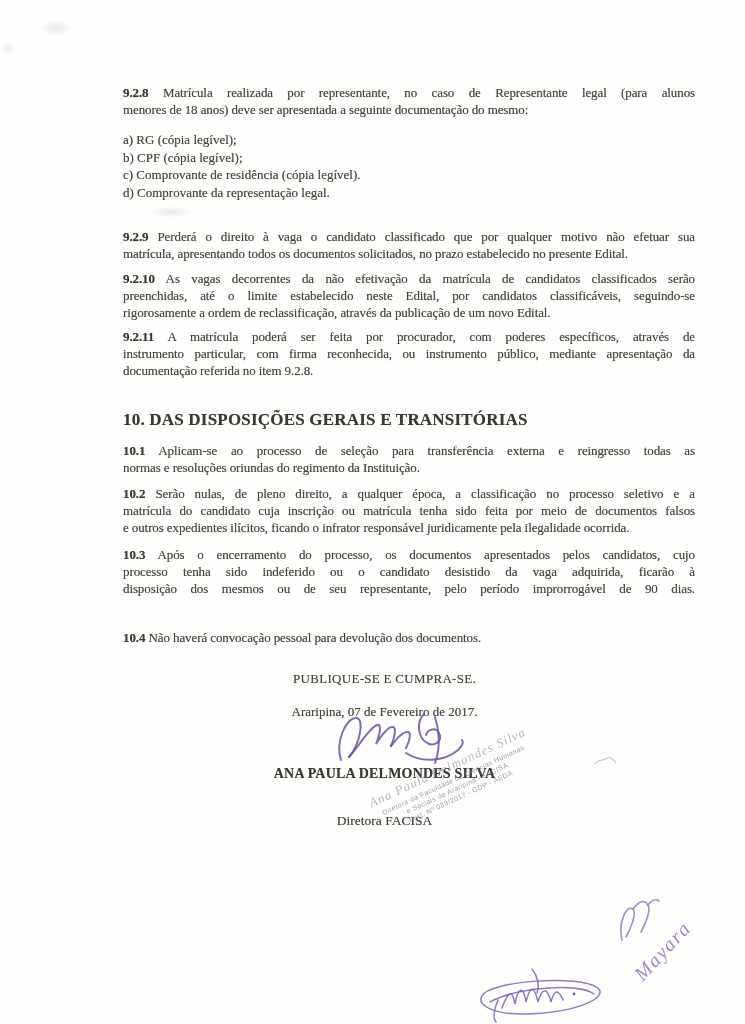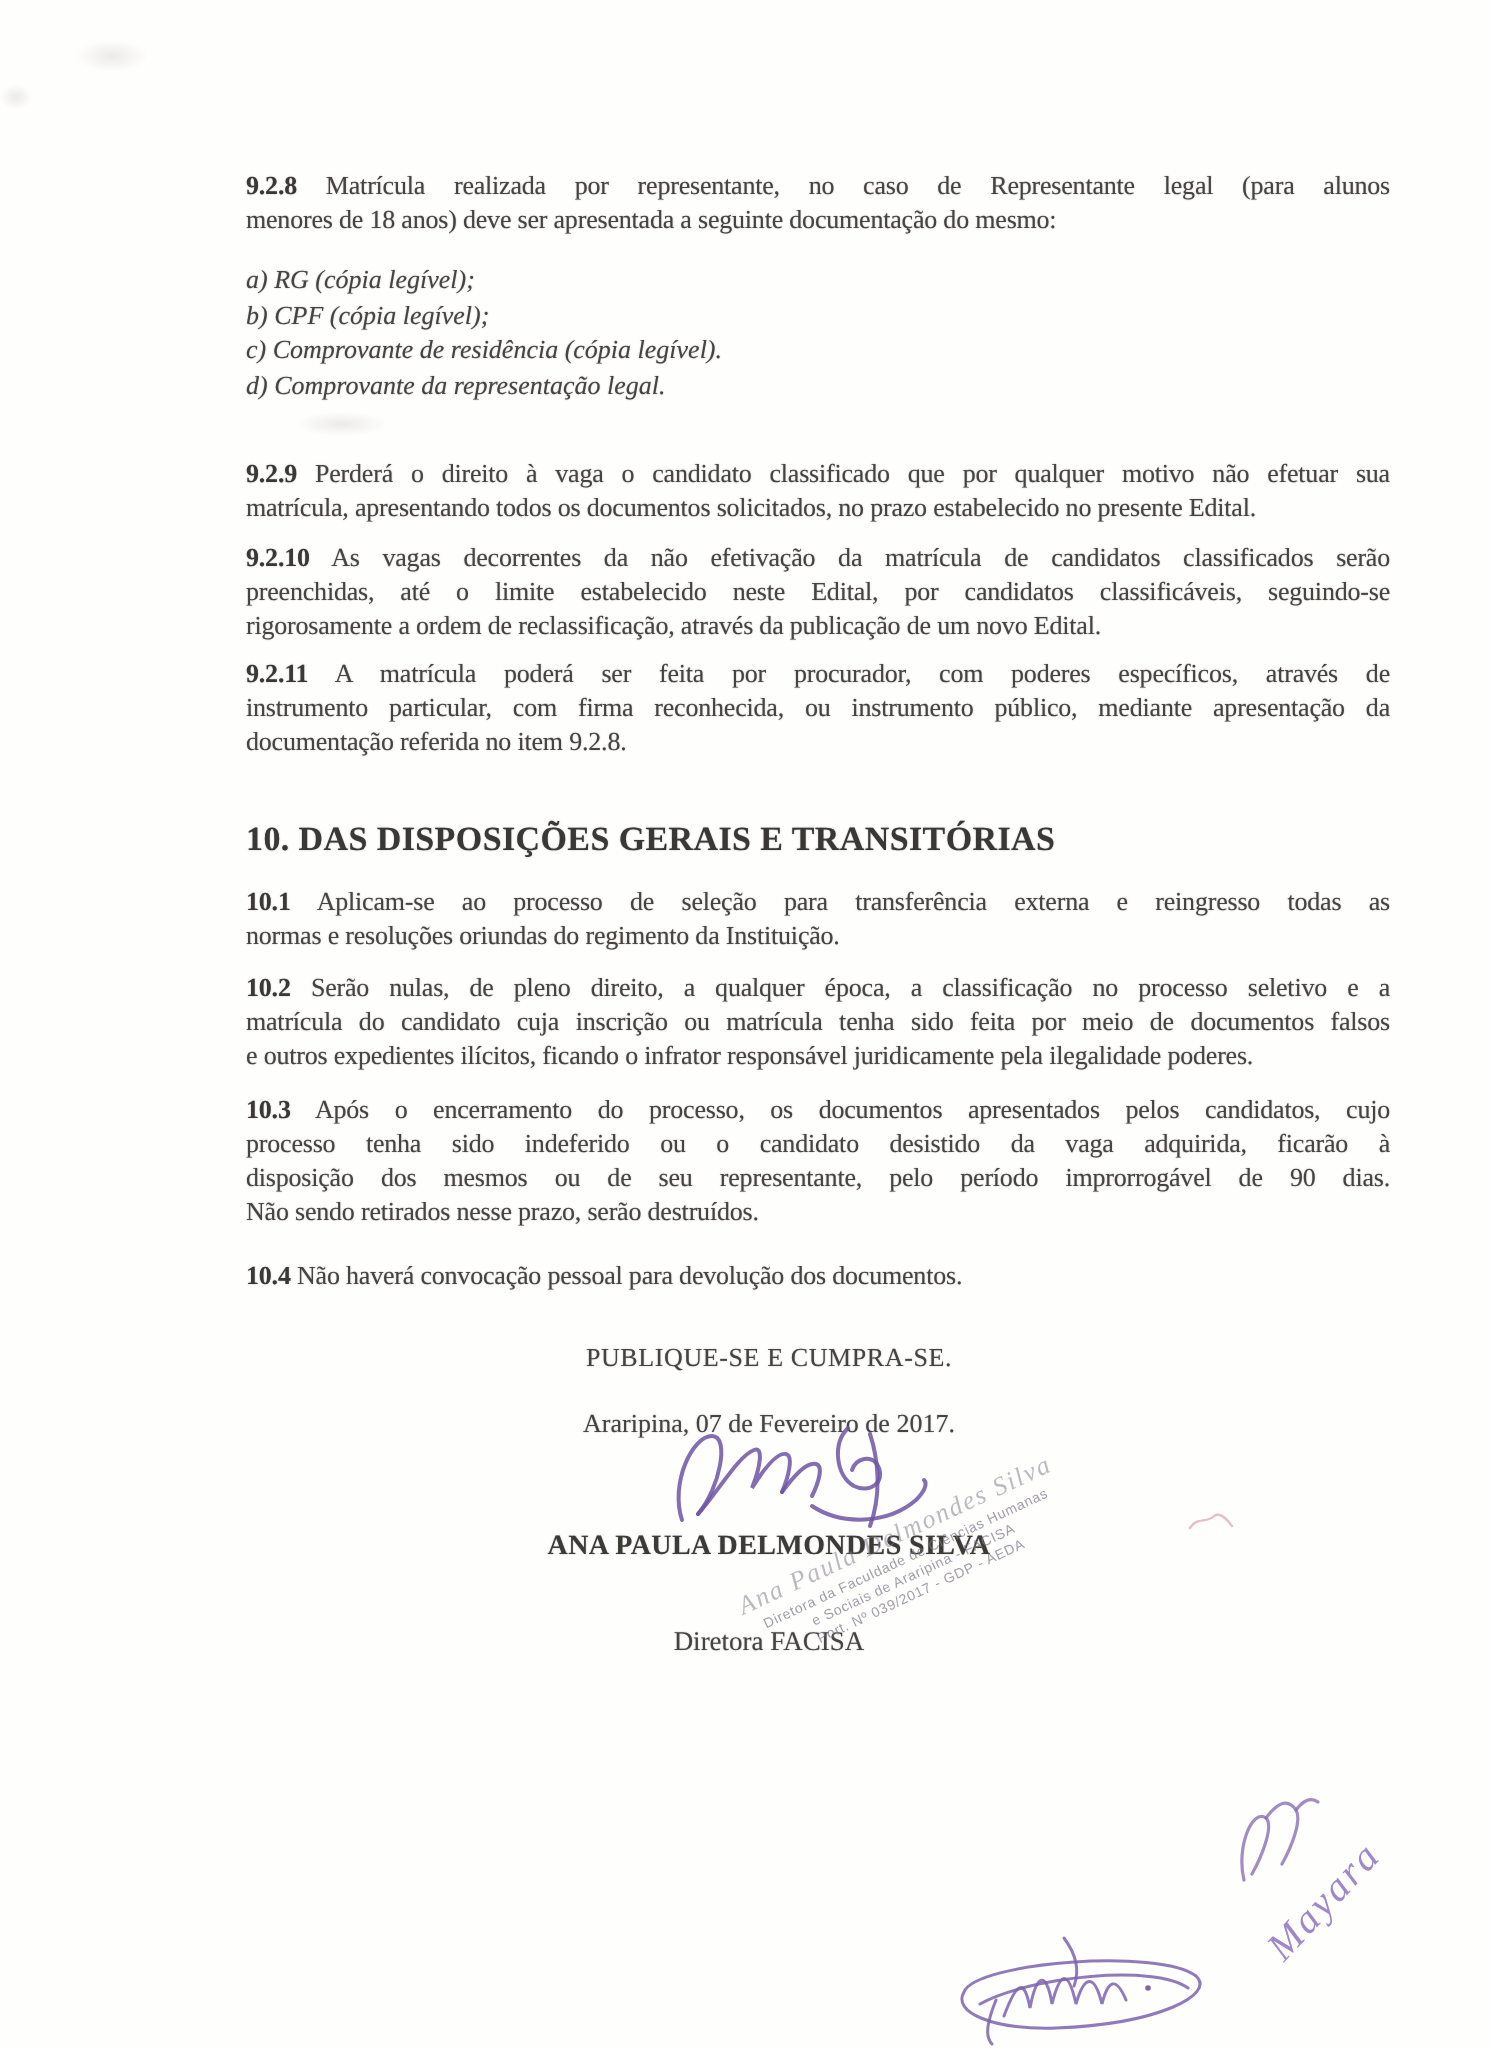--- a/index.html
+++ b/index.html
@@ -5,21 +5,21 @@
   html,body{margin:0;padding:0;background:#ffffff;}
   .page{position:relative;width:745px;height:1024px;background:#fefefdff;overflow:hidden;
         font-family:"Liberation Serif","DejaVu Serif",serif;color:#474440;}
   
   .para{position:absolute;left:123px;width:572px;font-size:13px;line-height:17px;
         letter-spacing:-0.1px;text-shadow:0 0 0.7px rgba(71,68,64,0.5);}
   .jl{text-align:justify;text-align-last:justify;}
   .ll{text-align:right;text-align-last:left;}
   .num{font-weight:700;color:#3a3834;}
   .doclist{position:absolute;left:123px;top:131px;font-size:13px;line-height:17.5px;
-        text-shadow:0 0 0.7px rgba(71,68,64,0.5);font-style:italic;}
+        text-shadow:0 0 0.7px rgba(71,68,64,0.5);}
   .heading{position:absolute;left:123px;top:410px;font-size:17px;font-weight:700;
         letter-spacing:0.2px;color:#3a3834;text-shadow:0 0 0.7px rgba(58,56,52,0.5);}
   .center-line{position:absolute;left:112px;width:545px;text-align:center;font-size:13px;
         text-shadow:0 0 0.7px rgba(71,68,64,0.5);}
   .sig-name{top:766px;font-weight:700;font-size:14px;letter-spacing:0.2px;color:#3c3a36;}
   .sig-title{top:784px;font-size:13.5px;margin-top:29px;}
   .pub{top:671px;letter-spacing:0.3px;}
   .date{top:704px;}
   
   .stamp{position:absolute;left:338px;top:756px;width:252px;height:94px;
@@ -78,28 +78,27 @@
   <div class="heading">10. DAS DISPOSIÇÕES GERAIS E TRANSITÓRIAS</div>
 
   <div class="para" style="top:442px">
     <div class="jl"><b class="num">10.1</b> <span>Aplicam-se ao processo de seleção para transferência externa e reingresso todas as</span></div>
     <div class="ll">normas e resoluções oriundas do regimento da Instituição.</div>
   </div>
 
   <div class="para" style="top:485px">
     <div class="jl"><b class="num">10.2</b> <span>Serão nulas, de pleno direito, a qualquer época, a classificação no processo seletivo e a</span></div>
     <div class="jl">matrícula do candidato cuja inscrição ou matrícula tenha sido feita por meio de documentos falsos</div>
-    <div class="ll">e outros expedientes ilícitos, ficando o infrator responsável juridicamente pela ilegalidade poderes.</div>
+    <div class="ll">e outros expedientes ilícitos, ficando o infrator responsável juridicamente pela ilegalidade ocorrida.</div>
   </div>
 
   <div class="para" style="top:546px">
     <div class="jl"><b class="num">10.3</b> <span>Após o encerramento do processo, os documentos apresentados pelos candidatos, cujo</span></div>
     <div class="jl">processo tenha sido indeferido ou o candidato desistido da vaga adquirida, ficarão à</div>
     <div class="jl">disposição dos mesmos ou de seu representante, pelo período improrrogável de 90 dias.</div>
-    <div class="ll">Não sendo retirados nesse prazo, serão destruídos.</div>
   </div>
 
   <div class="para" style="top:629px">
     <div class="ll"><b class="num">10.4</b> <span>Não haverá convocação pessoal para devolução dos documentos.</span></div>
   </div>
 
   <div class="center-line pub">PUBLIQUE-SE E CUMPRA-SE.</div>
   <div class="center-line date">Araripina, 07 de Fevereiro de 2017.</div>
 
   <svg class="ink" style="left:334px;top:708px;" width="138" height="64" viewBox="0 0 138 64">

